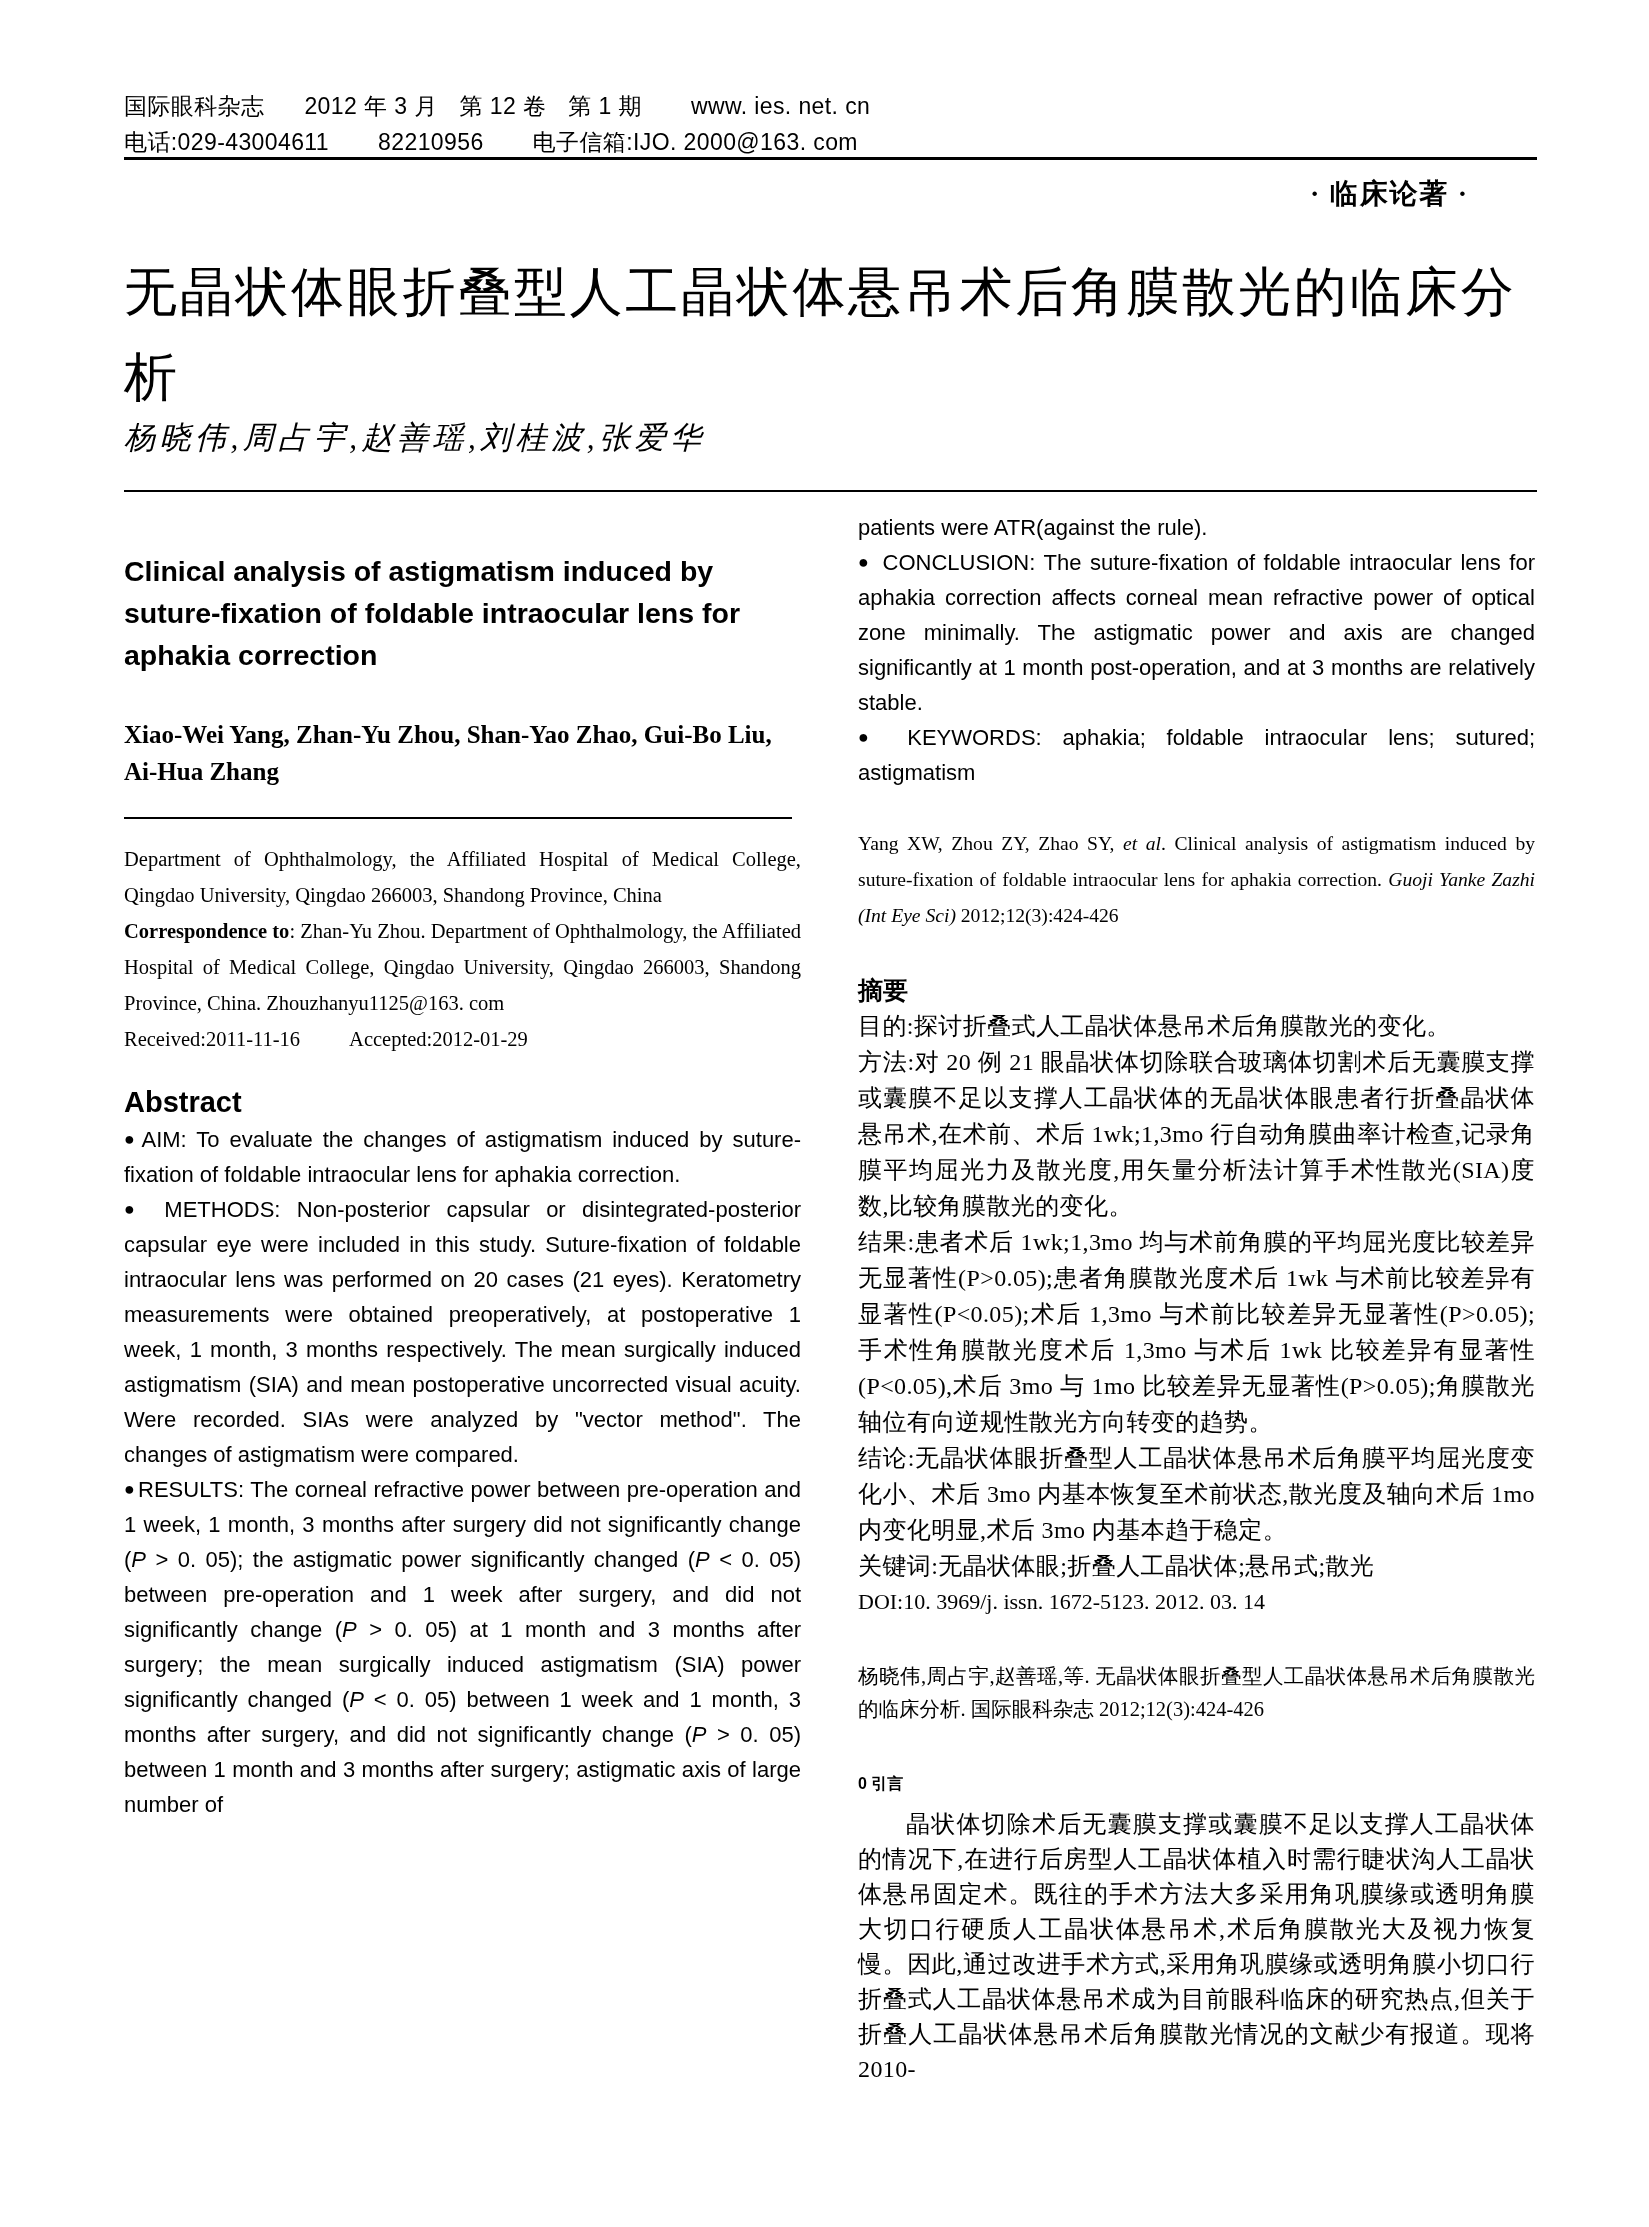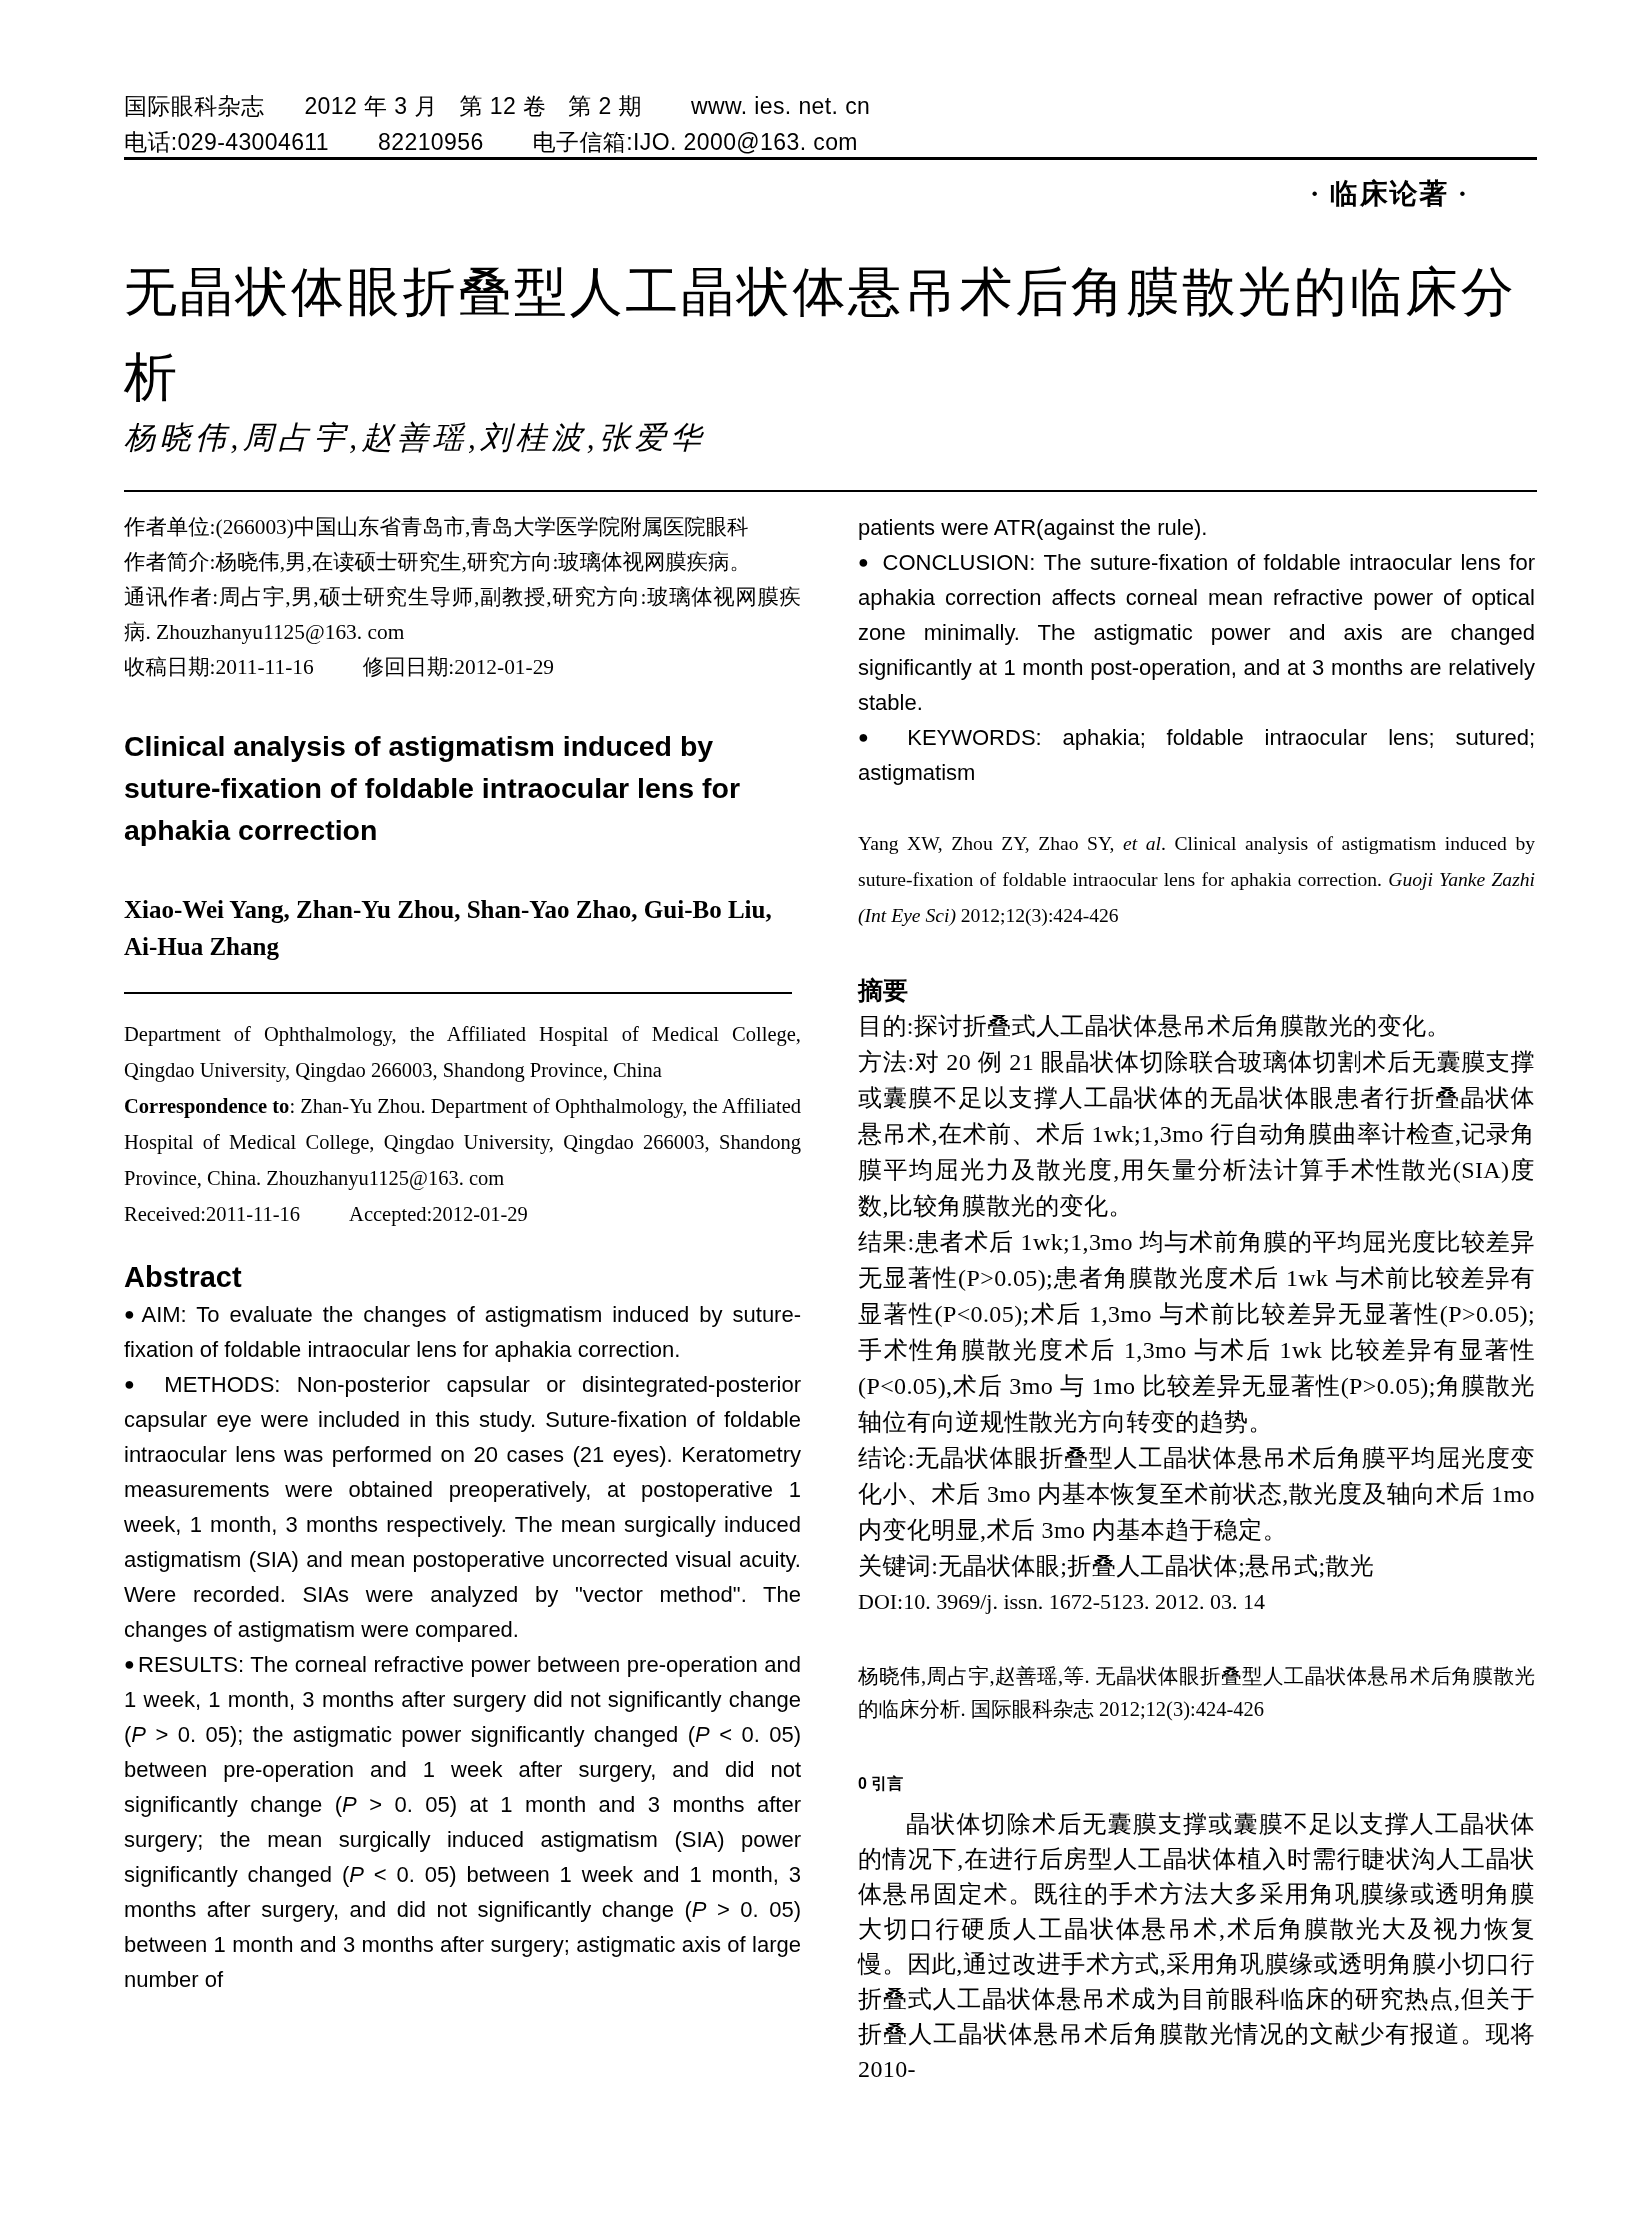--- a/index.html
+++ b/index.html
@@ -52,38 +52,32 @@
     .cn-para b { font-weight: normal; }
     #doi { margin-top: 0; font-size: 22px; line-height: 36px; }
     #citation-cn { margin-top: 40px; font-size: 20.5px; line-height: 33px; text-align: justify; }
     #intro-heading { margin-top: 40px; font-size: 16px; font-weight: bold; line-height: 36px; }
     #intro-text { margin: 4.5px 0 0 0; font-size: 24px; line-height: 35px; text-indent: 48px; text-align: justify; letter-spacing: 0.4px; }
   </style>
 </head>
 <body>
 
 <div id="header" class="abs sans">
-  <div class="hdr-line"><span>国际眼科杂志</span><span class="hdr-gap1">2012 年 3 月</span><span class="hdr-gap2">第 12 卷</span><span class="hdr-gap2">第 2 期</span><span class="hdr-gap3">www. ies. net. cn</span></div>
+  <div class="hdr-line"><span>国际眼科杂志</span><span class="hdr-gap1">2012 年 3 月</span><span class="hdr-gap2">第 12 卷</span><span class="hdr-gap2">第 1 期</span><span class="hdr-gap3">www. ies. net. cn</span></div>
   <div class="hdr-line"><span>电话:029-43004611</span><span class="hdr-gap3">82210956</span><span class="hdr-gap3">电子信箱:IJO. 2000@163. com</span></div>
 </div>
 <div id="hdr-rule" class="abs"></div>
 
 <div id="section-label" class="abs serif">· 临床论著 ·</div>
 
 <h1 id="title-cn" class="abs sans" style="margin:0;">无晶状体眼折叠型人工晶状体悬吊术后角膜散光的临床分析</h1>
 <div id="authors-cn" class="abs serif">杨晓伟,周占宇,赵善瑶,刘桂波,张爱华</div>
 <div id="top-rule" class="abs"></div>
 
 <div id="col-left" class="abs col">
-  <div class="affil-cn serif">
-    <p>作者单位:(266003)中国山东省青岛市,青岛大学医学院附属医院眼科</p>
-    <p>作者简介:杨晓伟,男,在读硕士研究生,研究方向:玻璃体视网膜疾病。</p>
-    <p>通讯作者:周占宇,男,硕士研究生导师,副教授,研究方向:玻璃体视网膜疾病. Zhouzhanyu1125@163. com</p>
-    <p class="affil-dates"><span>收稿日期:2011-11-16</span><span style="margin-left:49px">修回日期:2012-01-29</span></p>
-  </div>
 
   <div id="en-title" class="sans">Clinical analysis of astigmatism induced by suture-fixation of foldable intraocular lens for aphakia correction</div>
   <div id="en-authors" class="serif">Xiao-Wei Yang, Zhan-Yu Zhou, Shan-Yao Zhao, Gui-Bo Liu, Ai-Hua Zhang</div>
   <div id="en-rule"></div>
 
   <div class="affil-en serif">
     <p>Department of Ophthalmology, the Affiliated Hospital of Medical College, Qingdao University, Qingdao 266003, Shandong Province, China</p>
     <p><b>Correspondence to</b><span>: Zhan-Yu Zhou. Department of Ophthalmology, the Affiliated Hospital of Medical College, Qingdao University, Qingdao 266003, Shandong Province, China. Zhouzhanyu1125@163. com</span></p>
     <p><span>Received:2011-11-16</span><span style="margin-left:49px">Accepted:2012-01-29</span></p>
   </div>

